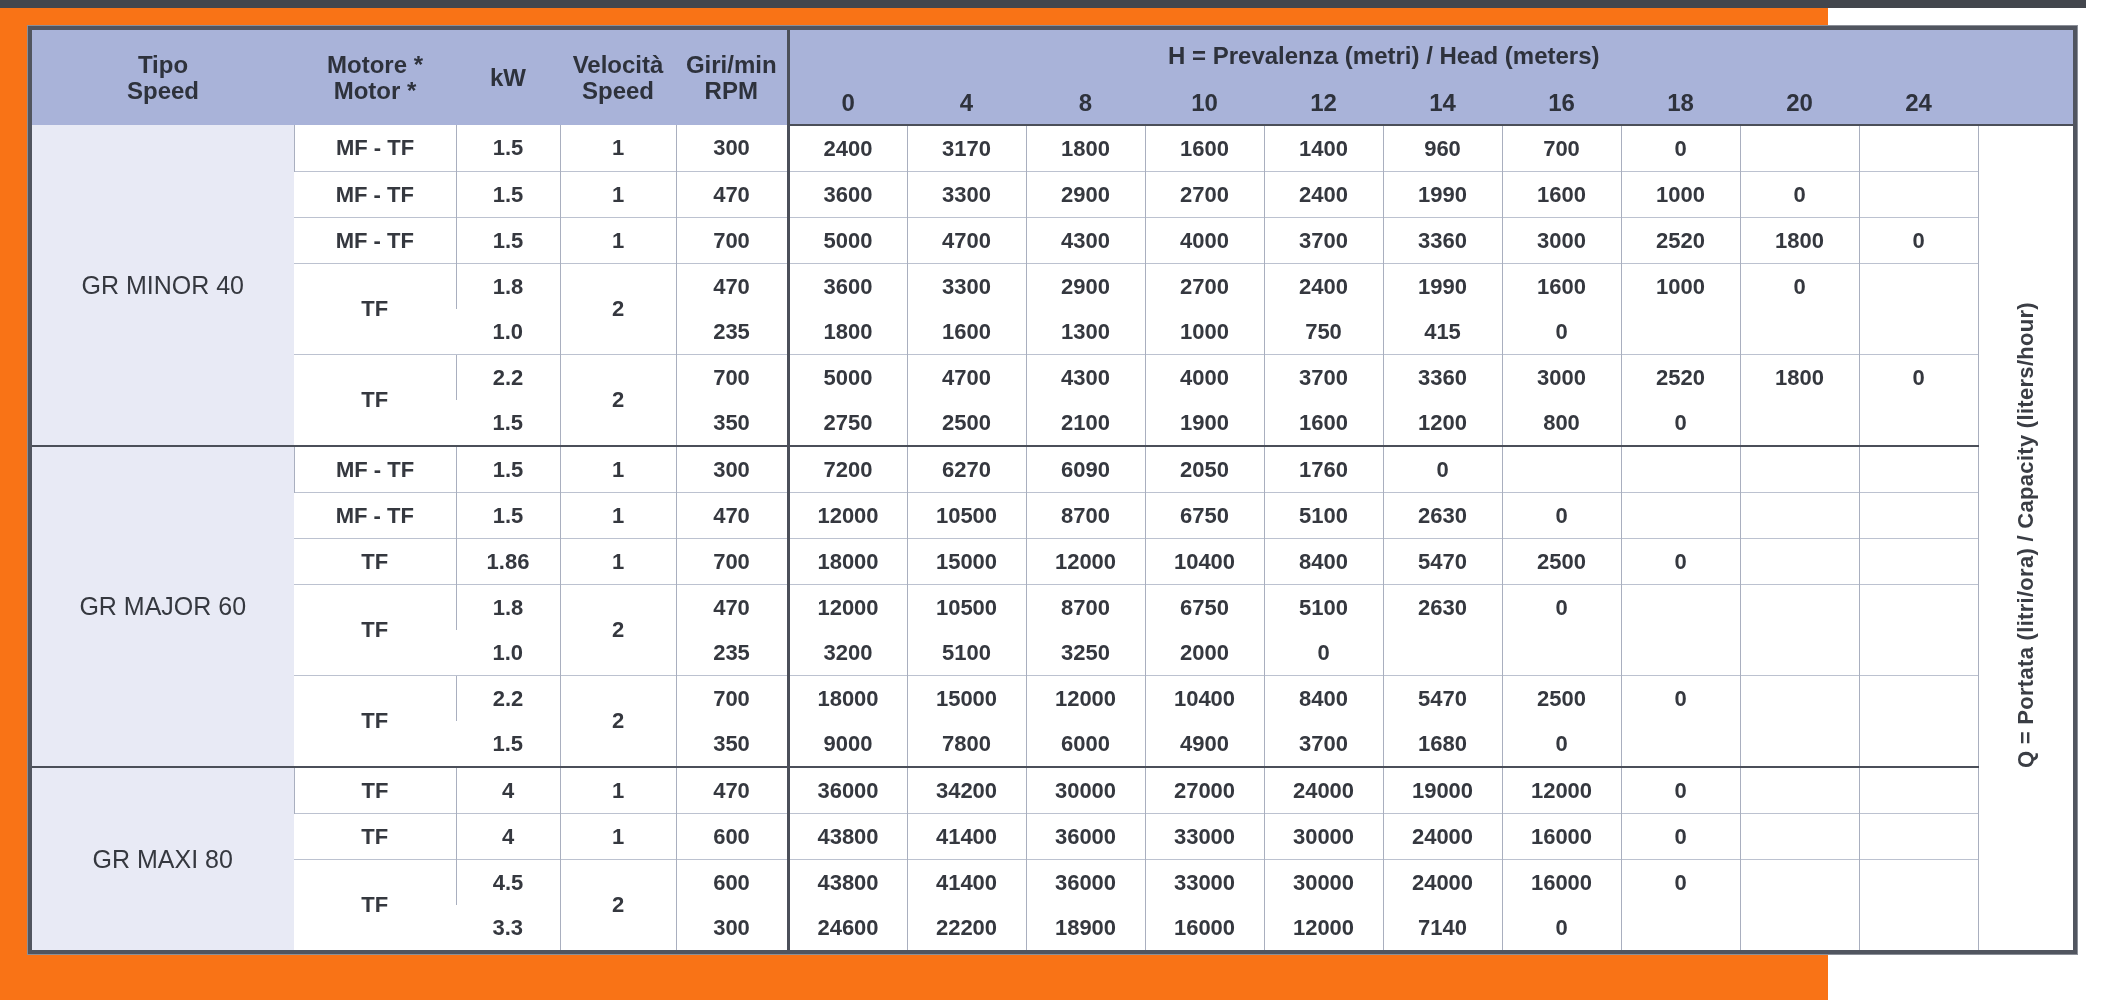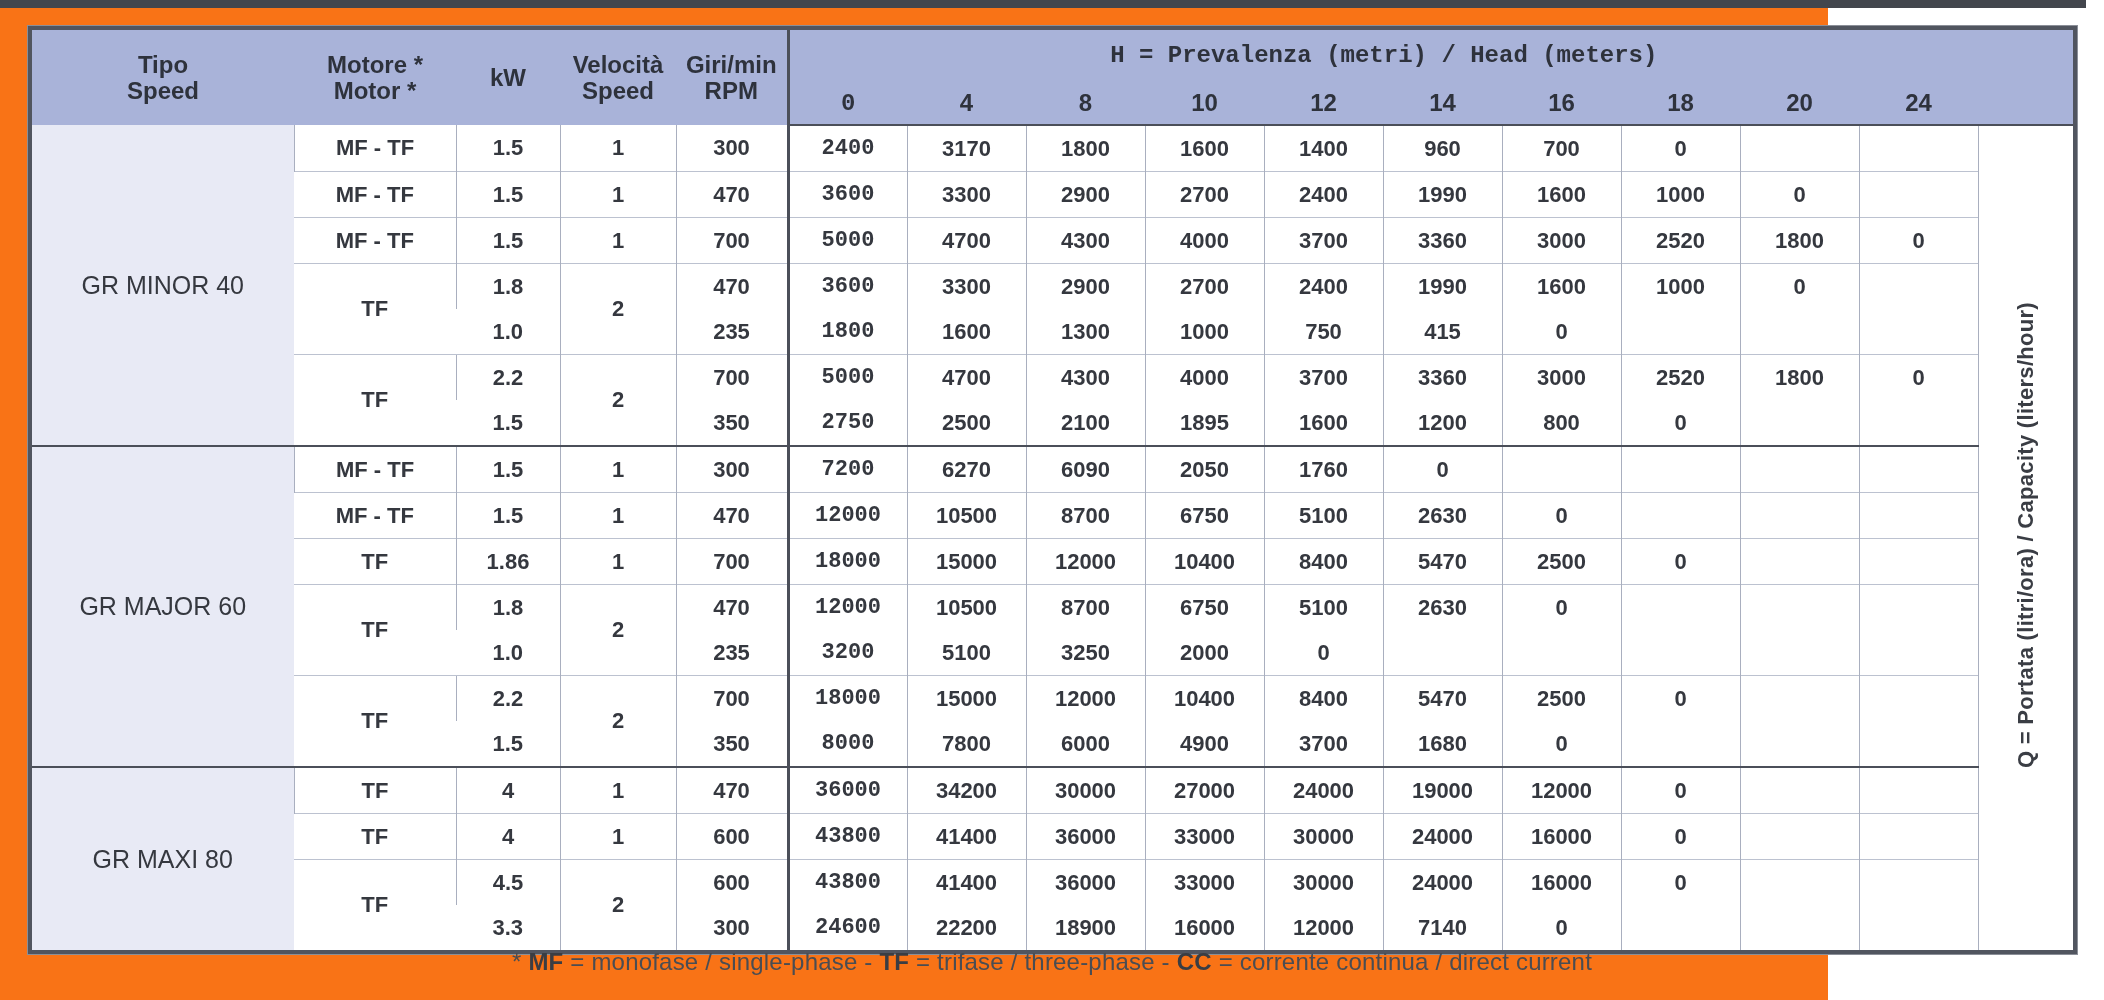--- a/index.html
+++ b/index.html
@@ -10,21 +10,21 @@
   table{border-collapse:collapse;table-layout:fixed;width:2041px;}
   th,td{padding:0;margin:0;text-align:center;vertical-align:middle;color:#35383f;overflow:hidden;white-space:nowrap;}
   thead th{background:#a9b3d9;font-weight:700;color:#2e323c;}
   .hdr-row1 th{height:52px;font-size:24px;line-height:26px;}
   .hdr-row2 th{height:42px;font-size:24px;}
   thead tr:last-child th{border-bottom:2px solid #4b4f59;}
   thead th.qhead{border-bottom:2px solid #4b4f59;}
   tbody td{height:45px;font-size:22px;font-weight:700;border-left:1px solid #a9afbf;}
   tbody td:first-child{border-left:none;}
   td.group-cell{background:#e8eaf5;font-size:25px;font-weight:400;border-left:none;}
-  td.hsep,th.hsep{border-left:3px solid #4b4f59 !important;font-family:Liberation Mono, monospace;}
+  td.hsep,th.hsep{border-left:3px solid #4b4f59 !important;}
   tr.row-sep td{border-top:1px solid #bcc2d0;}
   tr.group-start td{border-top:2px solid #4b4f59;}
   tr.sub-row td{border-top:none;}
   td.qcell{background:#ffffff;border-left:1px solid #a9afbf;}
   .vert{display:inline-block;writing-mode:vertical-rl;transform:rotate(180deg);white-space:nowrap;font-size:22px;font-weight:700;color:#3a3d44;letter-spacing:0.3px;}
   .vert b{font-weight:700;}
   .footnote{position:absolute;top:948px;left:0;width:2104px;text-align:center;font-size:24px;color:#4a4d53;letter-spacing:0.2px;}
   .footnote b{font-weight:700;color:#3a3d43;}
   .h2line div{line-height:26px;}
 </style>
@@ -185,21 +185,21 @@
             <td>2520</td>
             <td>1800</td>
             <td>0</td>
           </tr>
           <tr class="sub-row">
             <td>1.5</td>
             <td>350</td>
             <td class="hsep">2750</td>
             <td>2500</td>
             <td>2100</td>
-            <td>1895</td>
+            <td>1900</td>
             <td>1600</td>
             <td>1200</td>
             <td>800</td>
             <td>0</td>
             <td></td>
             <td></td>
           </tr>
           <tr class="group-start">
             <td rowspan="7" class="group-cell">GR MAJOR 60</td>
             <td rowspan="1">MF - TF</td>
@@ -291,21 +291,21 @@
             <td>8400</td>
             <td>5470</td>
             <td>2500</td>
             <td>0</td>
             <td></td>
             <td></td>
           </tr>
           <tr class="sub-row">
             <td>1.5</td>
             <td>350</td>
-            <td class="hsep">8000</td>
+            <td class="hsep">9000</td>
             <td>7800</td>
             <td>6000</td>
             <td>4900</td>
             <td>3700</td>
             <td>1680</td>
             <td>0</td>
             <td></td>
             <td></td>
             <td></td>
           </tr>
@@ -369,14 +369,13 @@
             <td>7140</td>
             <td>0</td>
             <td></td>
             <td></td>
             <td></td>
           </tr>
         </tbody>
     </table>
   </div>
 
-  <div class="footnote" id="footnote"><span>* </span><b>MF</b><span> = monofase / single-phase - </span><b>TF</b><span> = trifase / three-phase - </span><b>CC</b><span> = corrente continua / direct current</span></div>
 </div>
 
 </body></html>

